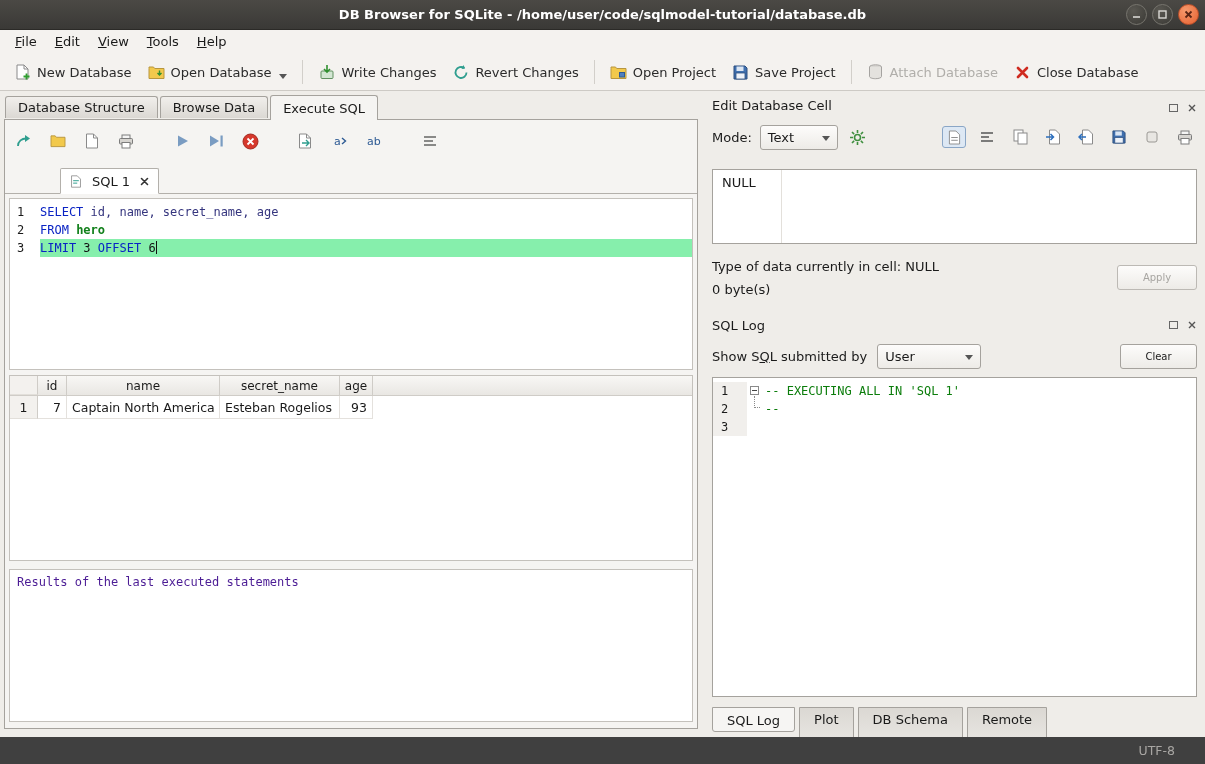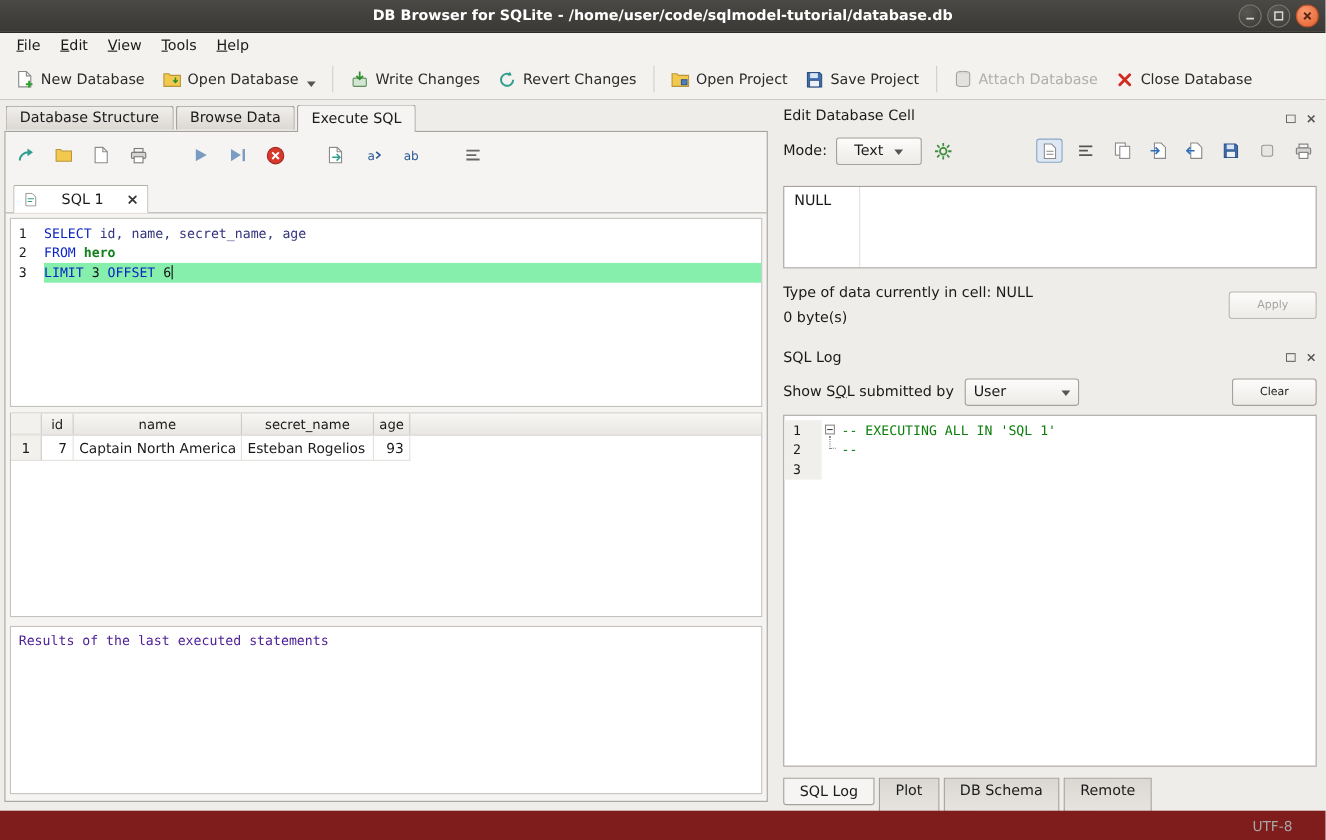--- a/index.html
+++ b/index.html
@@ -41,22 +41,22 @@
           height:22px; line-height:22px; background:linear-gradient(#f1efec,#dbd8d3); white-space:nowrap; }
   .mtab.active { height:25px; line-height:25px; background:#f5f4f2; margin-bottom:-1px; }
 
   .sql-panel { position:absolute; left:4px; right:6px; top:28px; bottom:8px; border:1px solid #a5a29d; background:#f5f4f2; }
 
   .sqltoolbar { position:absolute; top:4px; left:8px; right:6px; height:34px; display:flex; align-items:center; gap:12px; }
   .sicon { width:22px; height:22px; display:flex; align-items:center; justify-content:center; }
   .sgap { width:10px; }
 
   .sqltabs { position:absolute; top:44px; left:0; right:0; height:30px; border-bottom:1px solid #b3b0ab; display:flex; align-items:flex-end; padding-left:7px; }
-  .stab { height:26px; display:flex; align-items:center; gap:22px; padding:0 9px; background:#fff; border:1px solid #b3b0ab;
-          border-bottom:1px solid #fff; margin-bottom:-1px; border-radius:2px 2px 0 0; }
+  .stab { height:26px; display:flex; align-items:center; gap:10px; padding:0 9px; background:#fff; border:1px solid #b3b0ab;
+          border-bottom:1px solid #fff; margin-bottom:-1px; border-radius:2px 2px 0 0;margin-left:48px; }
 
   .editor { position:absolute; top:78px; left:4px; right:4px; height:172px; background:#fff; border:1px solid #c4c1bc; padding-top:4px;
             font-family:"DejaVu Sans Mono", monospace; font-size:12px; }
   .ed-line { display:flex; height:18px; line-height:18px; }
   .ed-num { width:30px; padding-left:7px; flex:none; color:#1a1a1a; }
   .ed-code { flex:1; white-space:pre; }
   .ed-code.current { background:#86efac; }
   .tk-kw { color:#0a23c4; font-weight:normal; }
   .tk-id { color:#35357e; }
   .tk-tbl { color:#12801b; font-weight:bold; }
@@ -78,21 +78,21 @@
 
   
   .right-pane { position:absolute; left:706px; right:0; top:0; bottom:0; }
   .section-hdr { position:absolute; left:6px; right:8px; height:20px; display:flex; align-items:center; justify-content:space-between; }
   .dock-icons { display:flex; gap:7px; align-items:center; }
   .dock-btn { display:flex; align-items:center; justify-content:center; width:11px; height:11px; }
 
   .mode-row { position:absolute; left:6px; right:8px; top:32px; height:28px; display:flex; align-items:center; gap:8px; }
   .combo { display:flex; align-items:center; justify-content:space-between; background:linear-gradient(#fdfcfb,#edebe7);
            border:1px solid #a5a29d; border-radius:3px; height:25px; padding:0 7px; gap:8px; }
-  .combo-text { width:78px;justify-content:center; } .combo-user { width:104px; }
+  .combo-text { width:78px; } .combo-user { width:104px; }
   .cell-icons { margin-left:auto; display:flex; align-items:center; gap:9px; }
   .cicon { width:24px; height:22px; display:flex; align-items:center; justify-content:center; border:1px solid transparent; border-radius:3px; }
   .cicon.selected { border-color:#8aa6c6; background:#dde8f4; }
 
   .null-box { position:absolute; left:6px; right:8px; top:78px; height:75px; background:#fff; border:1px solid #a5a29d; }
   .null-vline { position:absolute; left:68px; top:0; bottom:0; border-left:1px solid #e3e0db; }
   .null-text { position:absolute; left:9px; top:5px; }
 
   .type-info { position:absolute; left:6px; top:168px; }
   .size-info { position:absolute; left:6px; top:191px; }
@@ -113,21 +113,21 @@
   .foldbox::after { content:""; position:absolute; left:1px; right:1px; top:3px; height:1px; background:#444; }
   .fold-tail { position:absolute; left:7px; top:14px; height:4px; border-left:1px dotted #8a8a8a; }
   .fold-corner { position:absolute; left:7px; top:-1px; width:6px; height:9px; border-left:1px dotted #8a8a8a; border-bottom:1px dotted #8a8a8a; }
 
   .bottom-tabs { position:absolute; left:6px; top:616px; display:flex; align-items:flex-start; gap:4px; }
   .btab { padding:0 14px; border:1px solid #a5a29d; border-radius:0 0 3px 3px; height:36px; line-height:23px;
           background:linear-gradient(#dbd8d3,#e8e6e2); white-space:nowrap; }
   .btab.active { height:25px; line-height:25px; background:#f6f5f3; }
 
   
-  .statusbar { position:absolute; bottom:0; left:0; right:0; height:27px; background:#7f1d1d; }
+  .statusbar { position:absolute; bottom:0; left:0; right:0; height:27px; background:#404040; }
   .encoding { position:absolute; right:30px; top:6px; color:#a8a6a3; font-size:12.5px; }
 </style>
 </head>
 <body>
 
 <div class="app">
 
   <div class="titlebar">
     <div class="title">DB Browser for SQLite - /home/user/code/sqlmodel-tutorial/database.db</div>
     <div class="winbtns">

